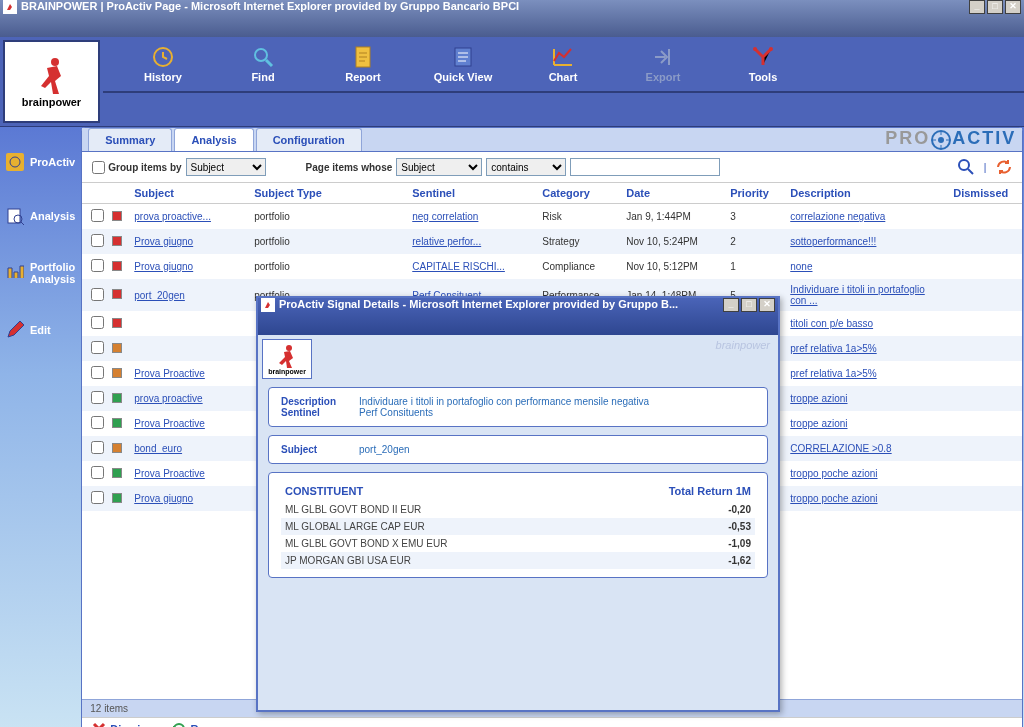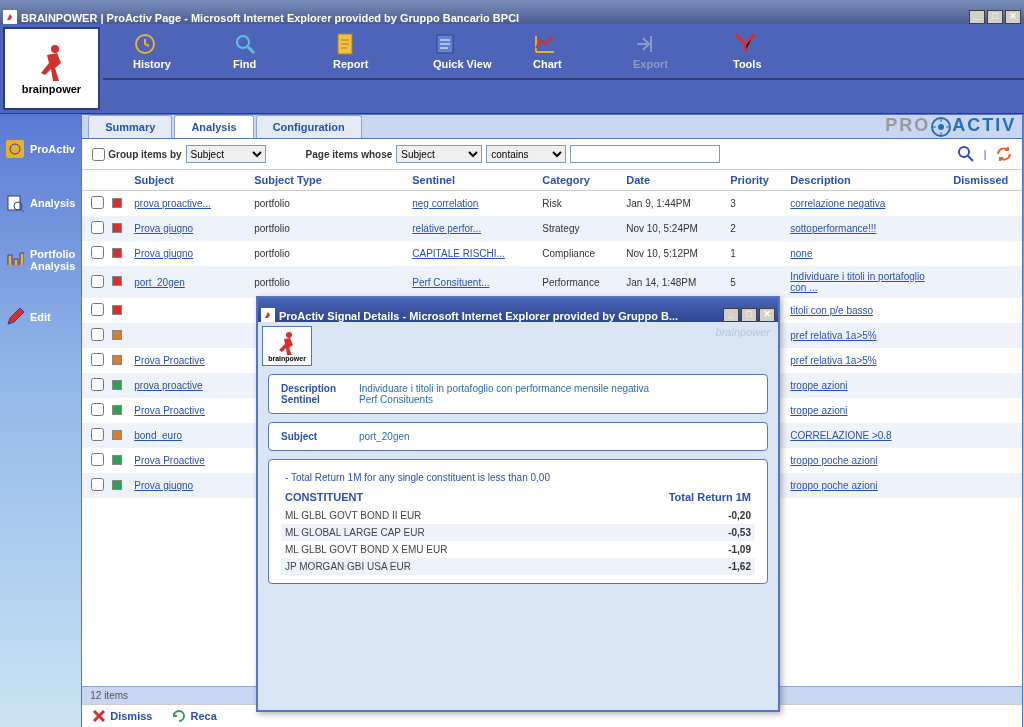--- a/index.html
+++ b/index.html
@@ -1,29 +1,29 @@
 <!DOCTYPE html>
 <html><head>
   <meta charset="utf-8">
   <style>
     * { box-sizing: border-box; margin: 0; padding: 0; font-family: Verdana, Arial, sans-serif; }
     body { width: 1024px; height: 727px; overflow: hidden; background: #516FCC; position: relative; }
 
-    .titlebar { height: 24px; background: linear-gradient(to bottom, #7B8FBE, #4A5C8F); color: #fff; display: flex; align-items: flex-end; padding: 0 3px; font-size: 11px; font-weight: bold; }
+    .titlebar { height: 37px; background: linear-gradient(to bottom, #7B8FBE, #4A5C8F); color: #fff; display: flex; align-items: flex-start; padding: 0 3px; font-size: 11px; font-weight: bold; }
     .titlebar-icon { width: 14px; height: 14px; background: #fff; margin-right: 4px; display: inline-flex; align-items: center; justify-content: center; }
     .titlebar-icon svg { width: 10px; height: 10px; }
     .win-controls { margin-left: auto; display: flex; gap: 2px; }
     .win-btn { width: 16px; height: 14px; background: #D4D0C8; border: 1px solid #404040; font-size: 9px; line-height: 10px; text-align: center; cursor: pointer; }
 
     .toolbar-area { background: #4D64B8; display: flex; border-bottom: 1px solid #2E3D7A; }
     .logo-box { width: 97px; height: 83px; background: #fff; border: 2px solid #2E3D7A; margin: 3px; display: flex; flex-direction: column; align-items: center; justify-content: center; }
     .logo-runner { width: 30px; height: 40px; }
     .logo-text { font-size: 11px; font-weight: bold; color: #000; }
     .toolbar-items { flex: 1; display: flex; align-items: center; justify-content: flex-start; gap: 40px; padding-left: 30px; }
-    .tb-item { display: flex; flex-direction: column; align-items: flex-start; color: #fff; font-size: 11px; font-weight: bold; cursor: pointer; min-width: 60px; }
+    .tb-item { display: flex; flex-direction: column; align-items: center; color: #fff; font-size: 11px; font-weight: bold; cursor: pointer; min-width: 60px; }
     .tb-item.disabled { color: #8B9BC7; }
     .tb-icon { width: 24px; height: 24px; margin-bottom: 2px; }
 
     .main-layout { display: flex; height: 618px; background: linear-gradient(to bottom, #5B79D4 0%, #8FB4E8 40%, #CCE5F4 100%); }
 
     .sidebar { width: 104px; padding: 20px 4px; }
     .sb-item { display: flex; align-items: center; color: #fff; font-size: 11px; font-weight: bold; padding: 6px 2px; cursor: pointer; margin-bottom: 24px; }
     .sb-icon { width: 18px; height: 18px; margin-right: 6px; flex-shrink: 0; }
 
     .content-panel { flex: 1; background: #fff; margin: 0 4px 4px 0; border: 1px solid #5873C4; border-radius: 4px 4px 0 0; display: flex; flex-direction: column; position: relative; }
@@ -429,21 +429,20 @@
   </div>
   <div class="popup-body">
     <div class="box">
       <div><span class="lbl">Description</span><span class="val">Individuare i titoli in portafoglio con performance mensile negativa</span></div>
       <div><span class="lbl">Sentinel</span><span class="val">Perf Consituents</span></div>
     </div>
     <div class="box">
       <div><span class="lbl">Subject</span><span class="val">port_20gen</span></div>
     </div>
     <div class="box">
-      <div class="rule">- Total Return 1M for any single constituent  is less than  0,00</div>
       <div class="const-hdr">
         <span>CONSTITUENT</span>
         <span>Total Return 1M</span>
       </div>
       <div id="const-container">
           <div class="const-row">
             <span>ML GLBL GOVT BOND II EUR</span>
             <span class="r">-0,20</span>
           </div>
           <div class="const-row">

